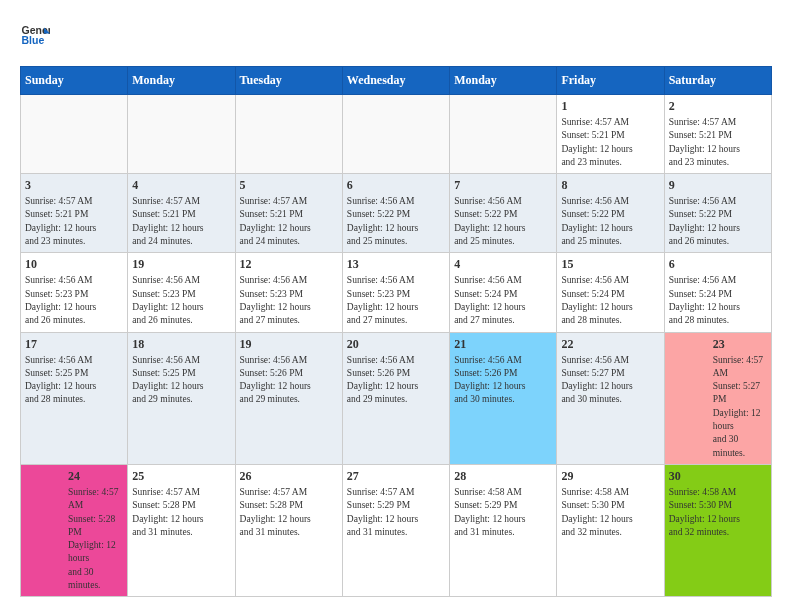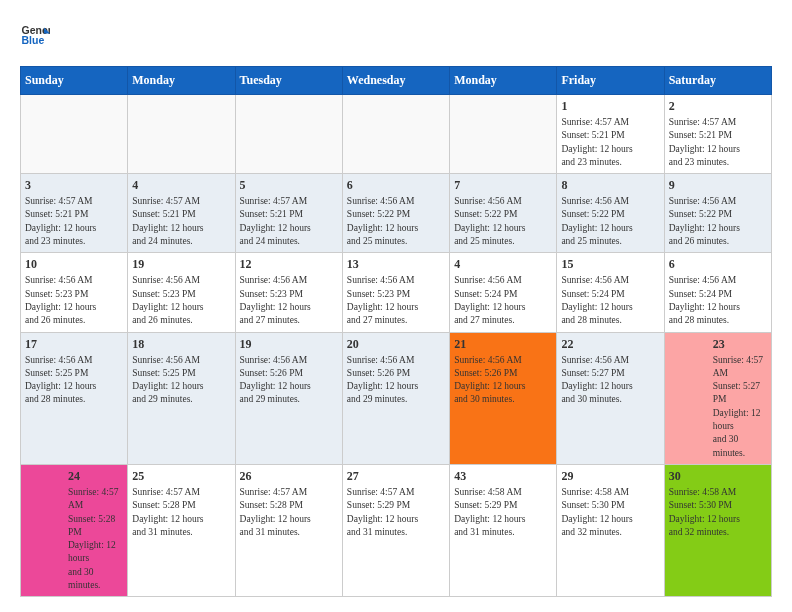--- a/index.html
+++ b/index.html
@@ -258,21 +258,21 @@
 Daylight: 12 hours
 and 29 minutes.</div>
         </td>
         <td style="background: rgb(232, 238, 244);">
           <span class="day-num">20</span>
           <div class="day-info" style="white-space: pre-line;">Sunrise: 4:56 AM
 Sunset: 5:26 PM
 Daylight: 12 hours
 and 29 minutes.</div>
         </td>
-        <td style="background: #f97316;">
+        <td style="background: #7dd3fc;">
           <span class="day-num">21</span>
           <div class="day-info" style="white-space: pre-line;">Sunrise: 4:56 AM
 Sunset: 5:26 PM
 Daylight: 12 hours
 and 30 minutes.</div>
         </td>
         <td style="background: rgb(232, 238, 244);">
           <span class="day-num">22</span>
           <div class="day-info" style="white-space: pre-line;">Sunrise: 4:56 AM
 Sunset: 5:27 PM
@@ -310,21 +310,21 @@
 and 31 minutes.</div>
         </td>
         <td style="background: rgb(255, 255, 255);">
           <span class="day-num">27</span>
           <div class="day-info" style="white-space: pre-line;">Sunrise: 4:57 AM
 Sunset: 5:29 PM
 Daylight: 12 hours
 and 31 minutes.</div>
         </td>
         <td style="background: rgb(255, 255, 255);">
-          <span class="day-num">43</span>
+          <span class="day-num">28</span>
           <div class="day-info" style="white-space: pre-line;">Sunrise: 4:58 AM
 Sunset: 5:29 PM
 Daylight: 12 hours
 and 31 minutes.</div>
         </td>
         <td style="background: rgb(255, 255, 255); margin-top: 16px;">
           <span class="day-num">29</span>
           <div class="day-info" style="white-space: pre-line;">Sunrise: 4:58 AM
 Sunset: 5:30 PM
 Daylight: 12 hours

